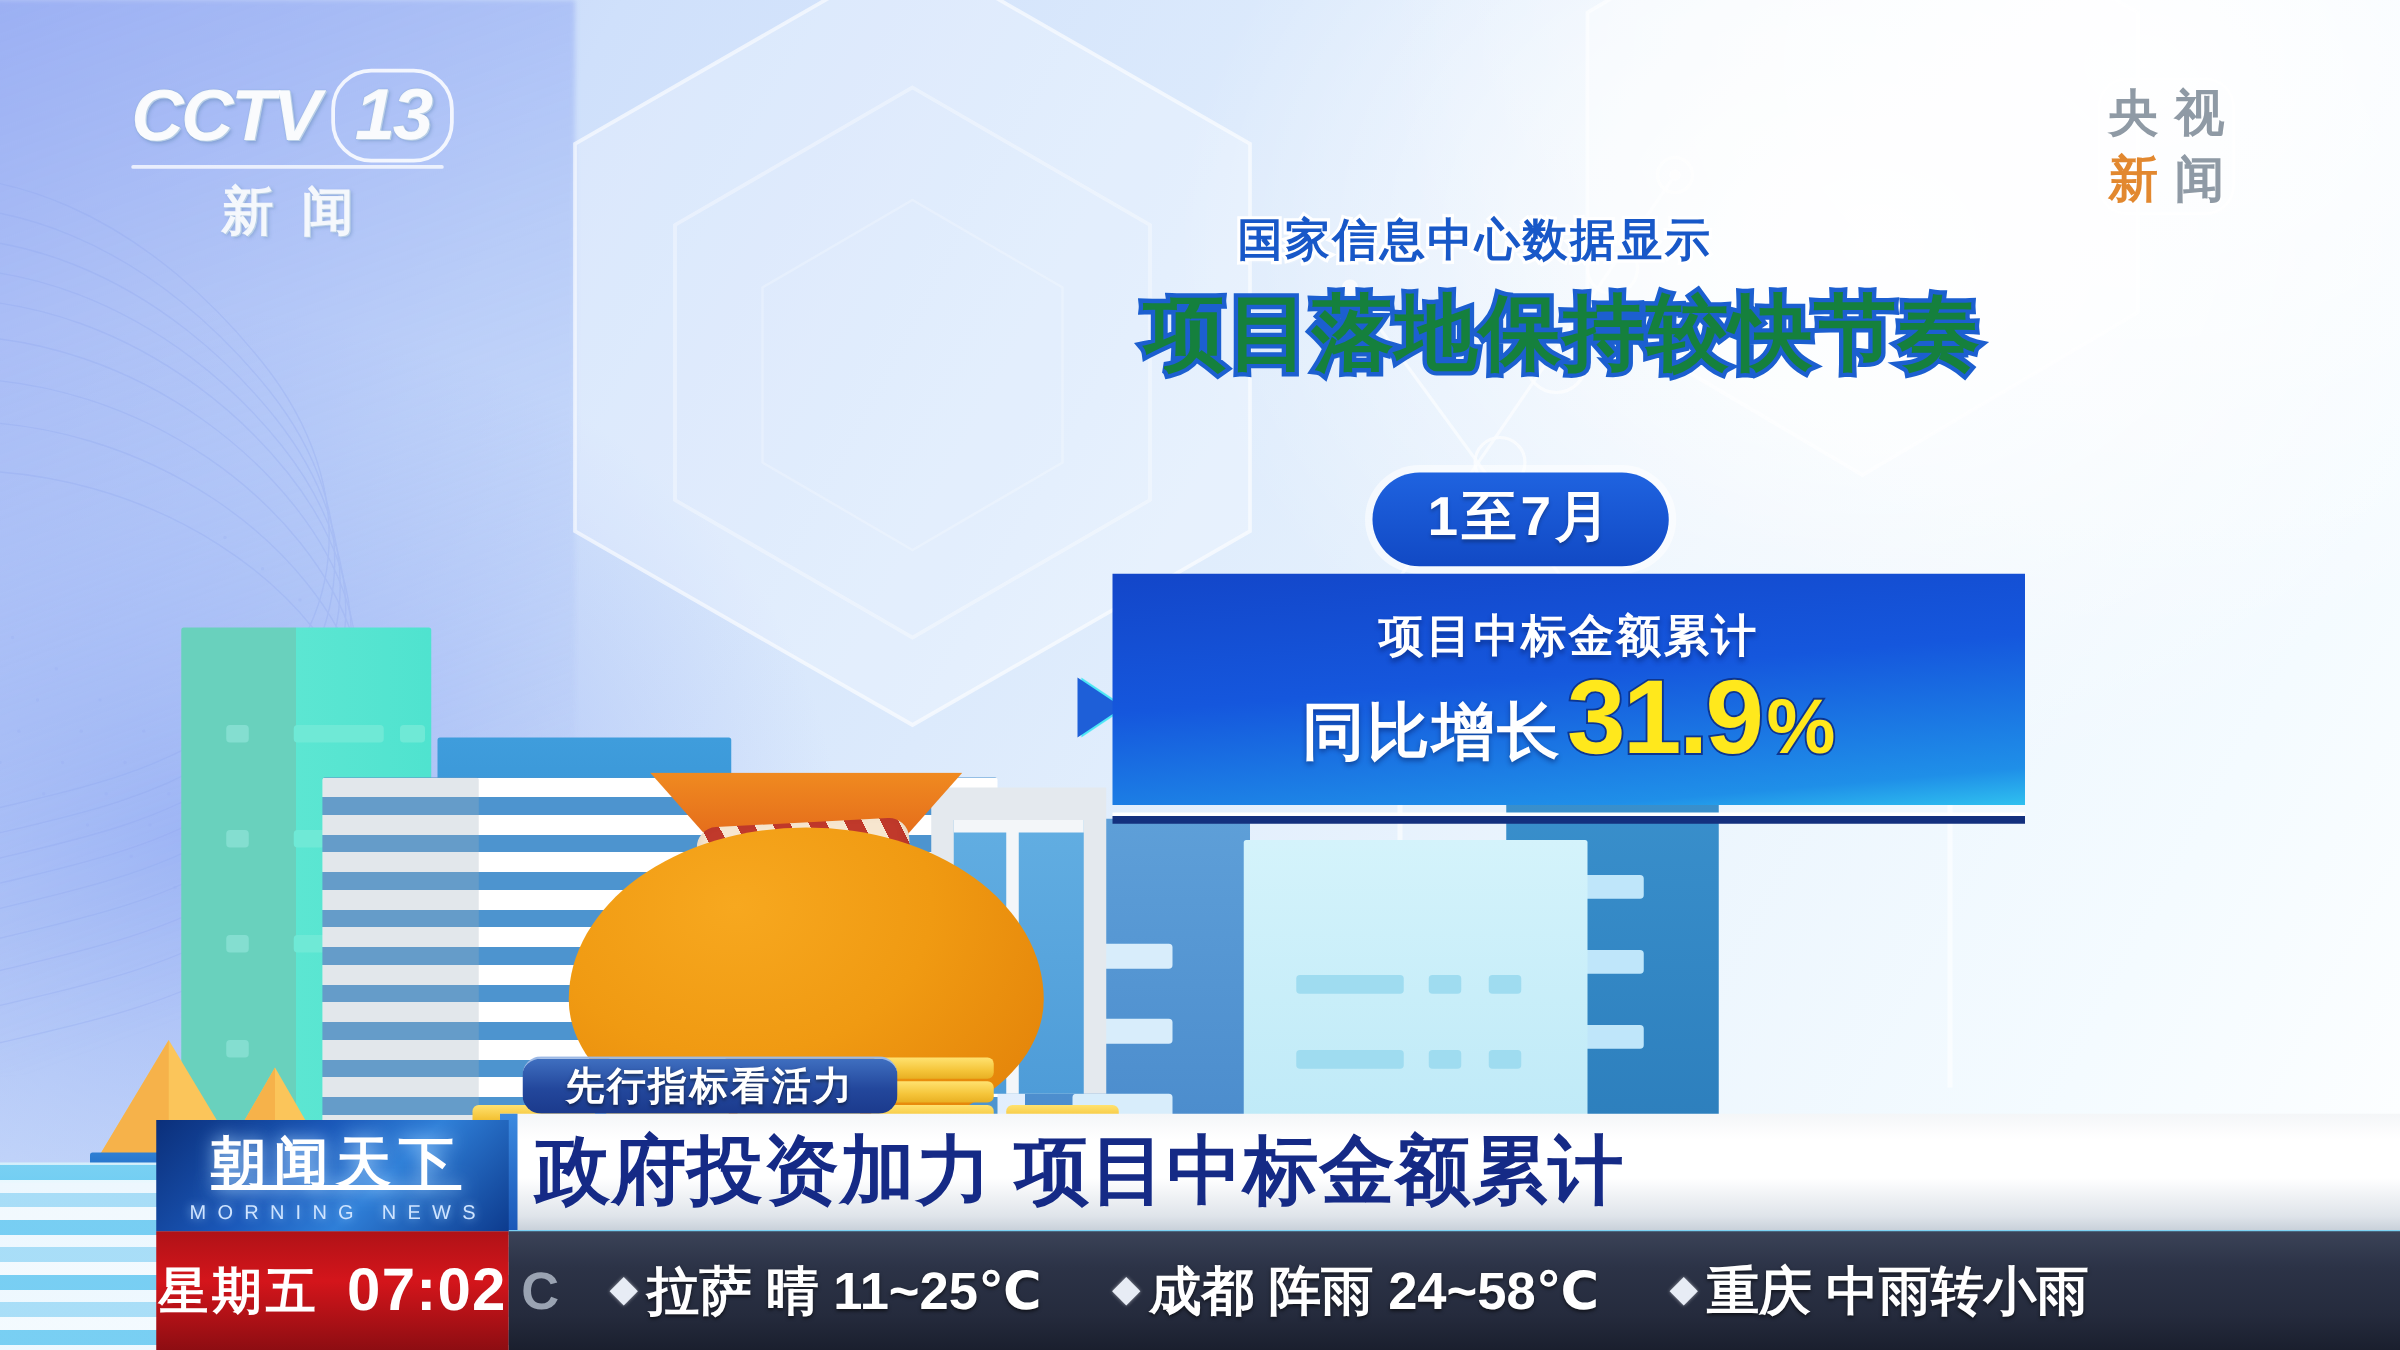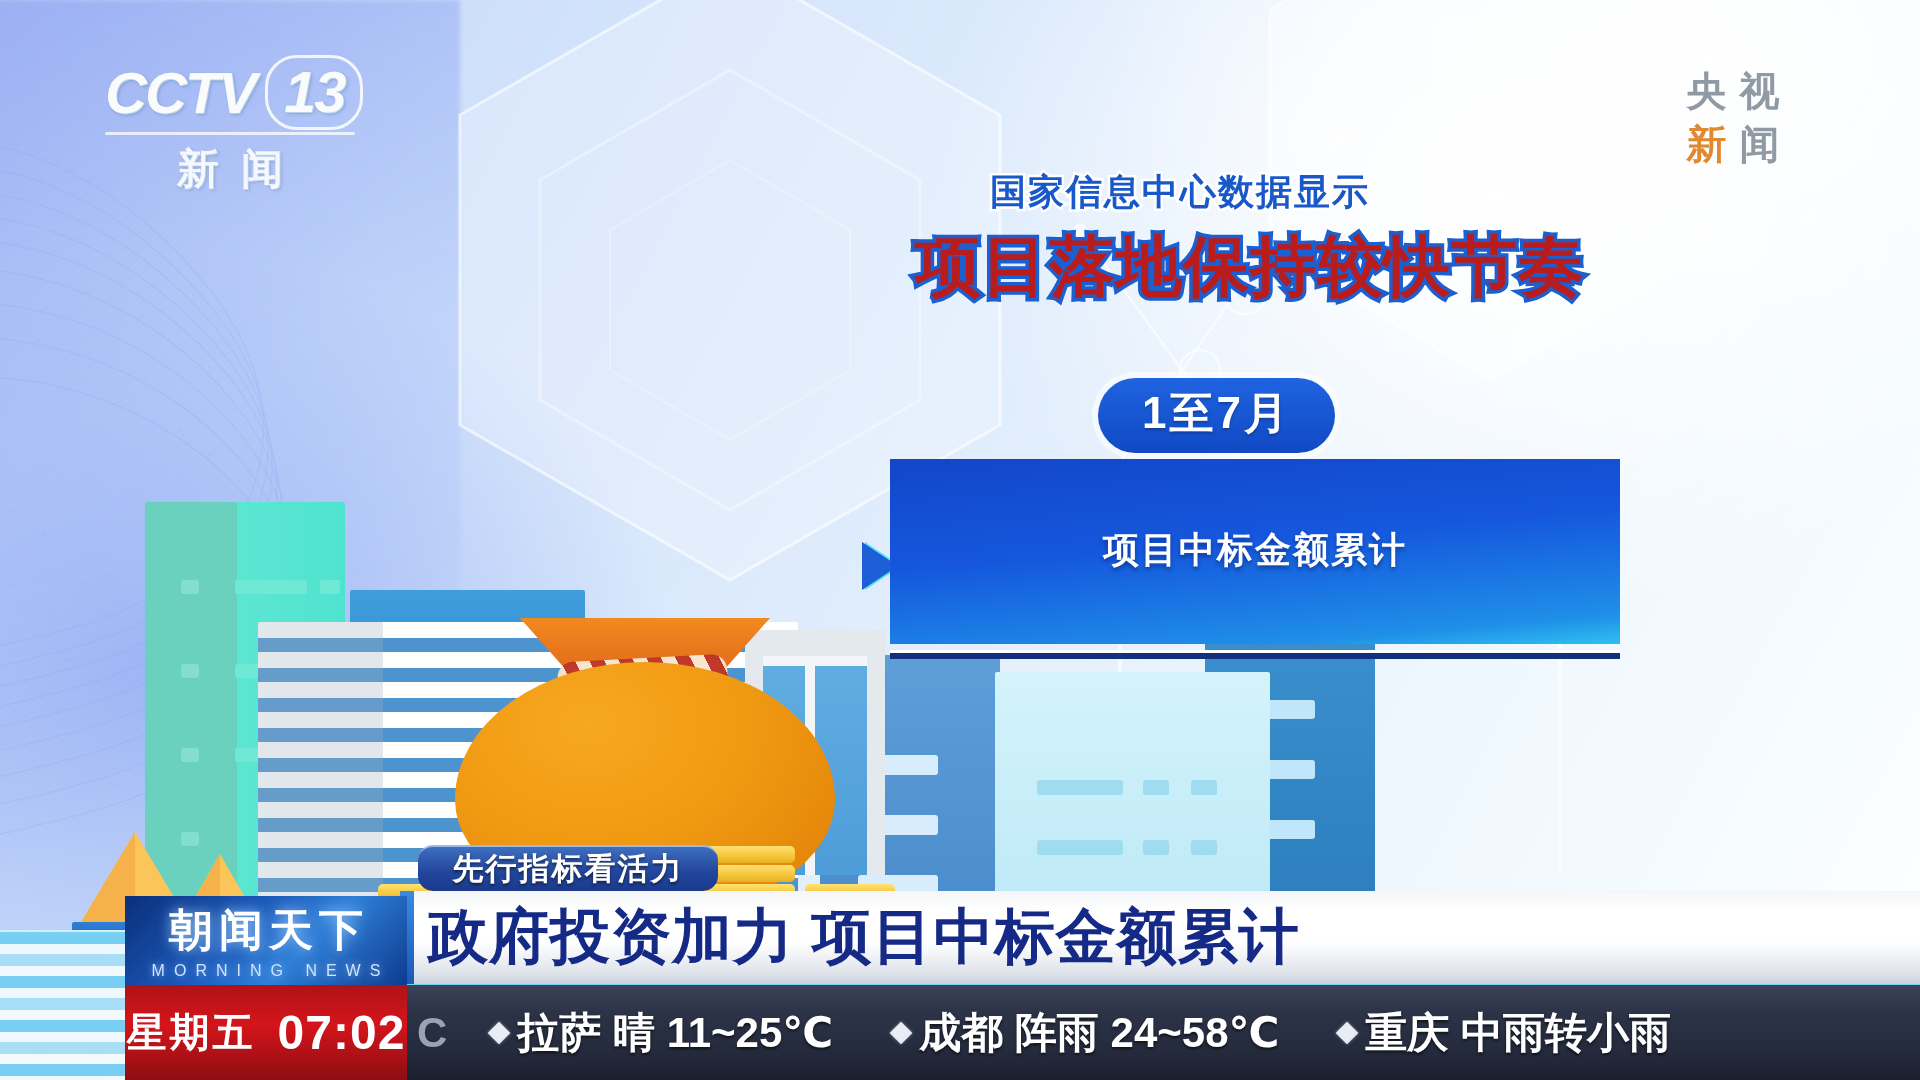--- a/index.html
+++ b/index.html
@@ -112,21 +112,21 @@
     font-size:36px; font-weight:bold; letter-spacing:2px;
     color:#1858c8;
     -webkit-text-stroke:5px #ffffff;
     paint-order:stroke fill;
     text-shadow:0 2px 2px rgba(255,255,255,.9);
   }
   .headline2{
     position:absolute; left:880px; top:222px; width:740px;
     text-align:center;
     font-size:66px; font-weight:bold; letter-spacing:1px;
-    color:#b91c1c;
+    color:#15803d;
     -webkit-text-stroke:7px #1c5fd0;
     paint-order:stroke fill;
   }
   .pill{
     position:absolute; left:1098px; top:378px;
     padding:6px 44px 10px;
     background:linear-gradient(180deg,#1f63e0 0%,#1149c4 100%);
     border-radius:40px;
     color:#fff; font-size:44px; font-weight:bold; letter-spacing:3px;
     box-shadow:0 0 0 6px rgba(255,255,255,.55);
@@ -237,20 +237,21 @@
 
   .prog-box{
     position:absolute; left:125px; top:896px; width:282px; height:89px;
     background:linear-gradient(135deg,#0b2f7a 0%,#1a57b8 38%,#2f7fd8 62%,#0d3b8e 100%);
     display:flex; flex-direction:column; align-items:center; justify-content:center;
     overflow:hidden;
   }
   .prog-cn{
     color:#fff; font-size:44px; font-weight:bold; letter-spacing:6px; text-indent:6px;
     text-shadow:0 0 14px rgba(170,215,255,.9);
+    text-decoration:underline;
   }
   .prog-en{
     color:#cfe4ff; font-size:16px; letter-spacing:9px; text-indent:9px; margin-top:2px;
     text-shadow:0 0 8px rgba(160,210,255,.8);
   }
   .time-box{
     position:absolute; left:125px; top:985px; width:282px; height:95px;
     background:linear-gradient(180deg,#b01217 0%,#d4151b 42%,#8d0d12 100%);
     display:flex; align-items:center; justify-content:center; gap:22px;
   }
@@ -477,20 +478,25 @@
   </div>
 
   <div class="kicker">国家信息中心数据显示</div>
   <div class="headline2">项目落地保持较快节奏</div>
   <div class="pill">1至7月</div>
 
   <div class="arrow"></div>
 
   <div class="databox">
     <div class="db-line1">项目中标金额累计</div>
+    <div class="db-line2">
+      <span class="db-label">同比增长</span>
+      <span class="db-value">31.9</span>
+      <span class="db-pct">%</span>
+    </div>
   </div>
   <div class="databox-underline"></div>
 
   <div class="lt-tag">先行指标看活力</div>
   <div class="lt-main">
     <span class="lt-main-text">政府投资加力 项目中标金额累计</span>
   </div>
   <div class="lt-main-accent"></div>
 
   <div class="prog-box">

